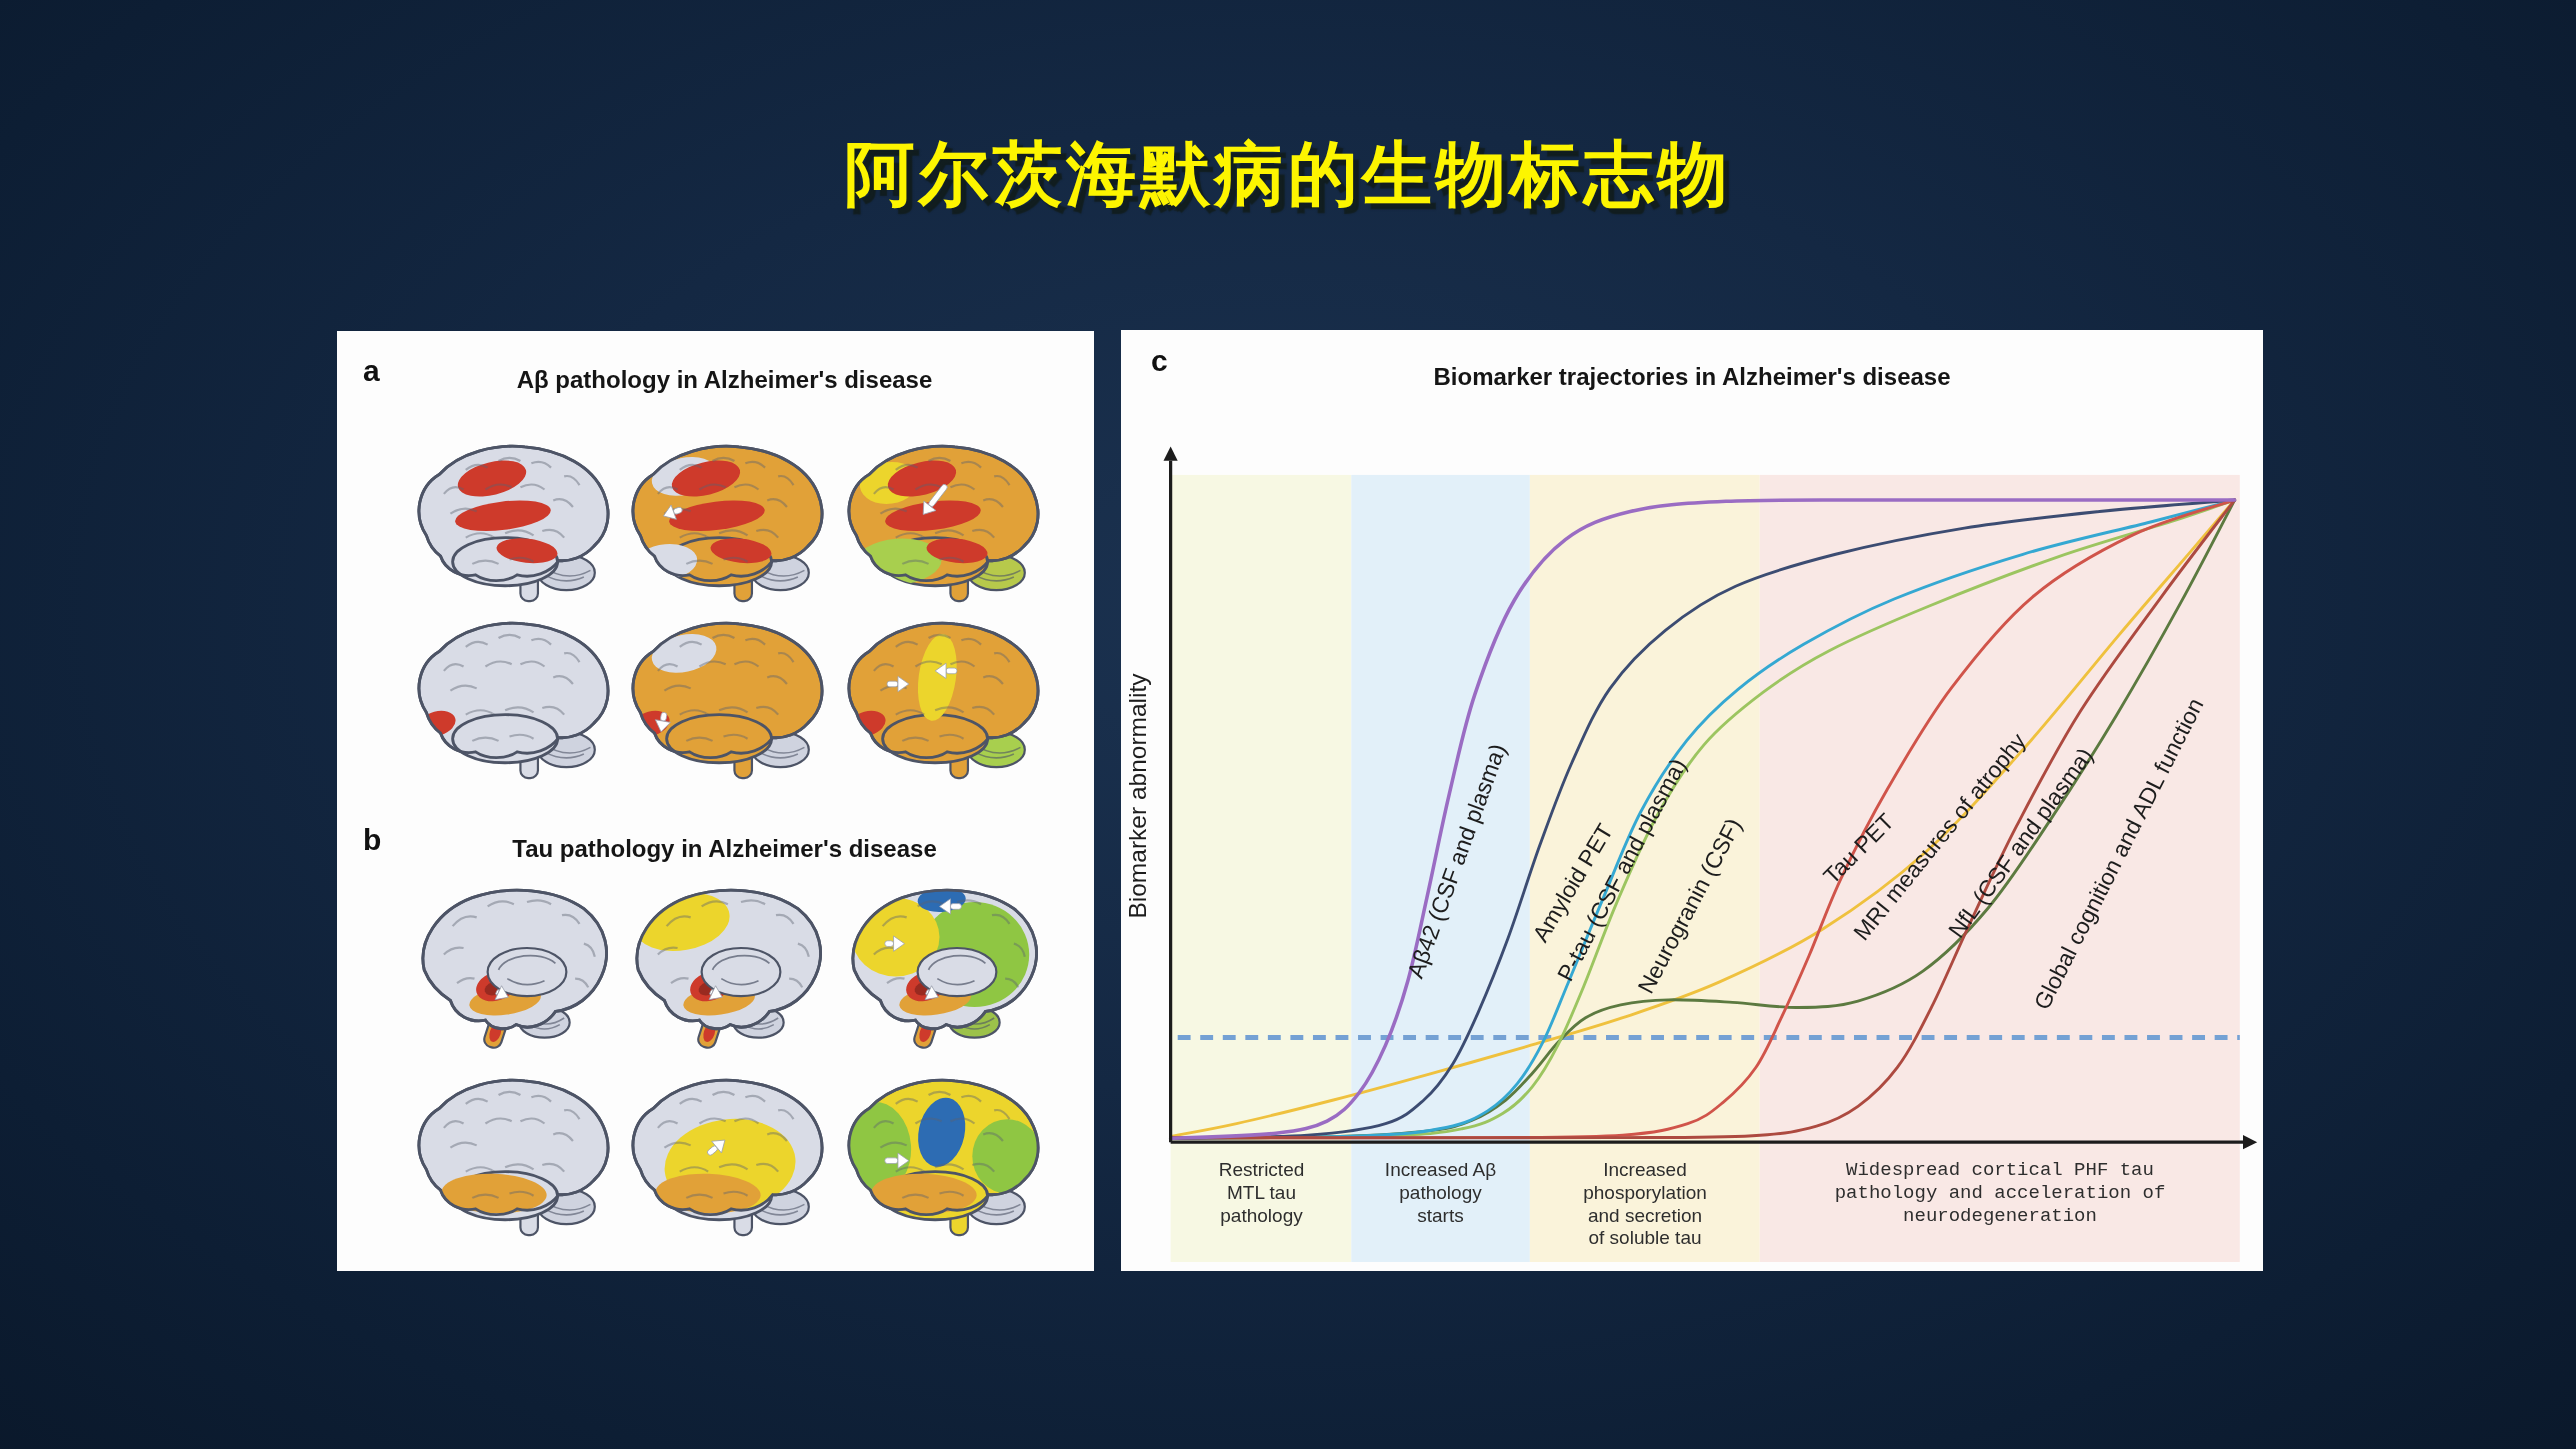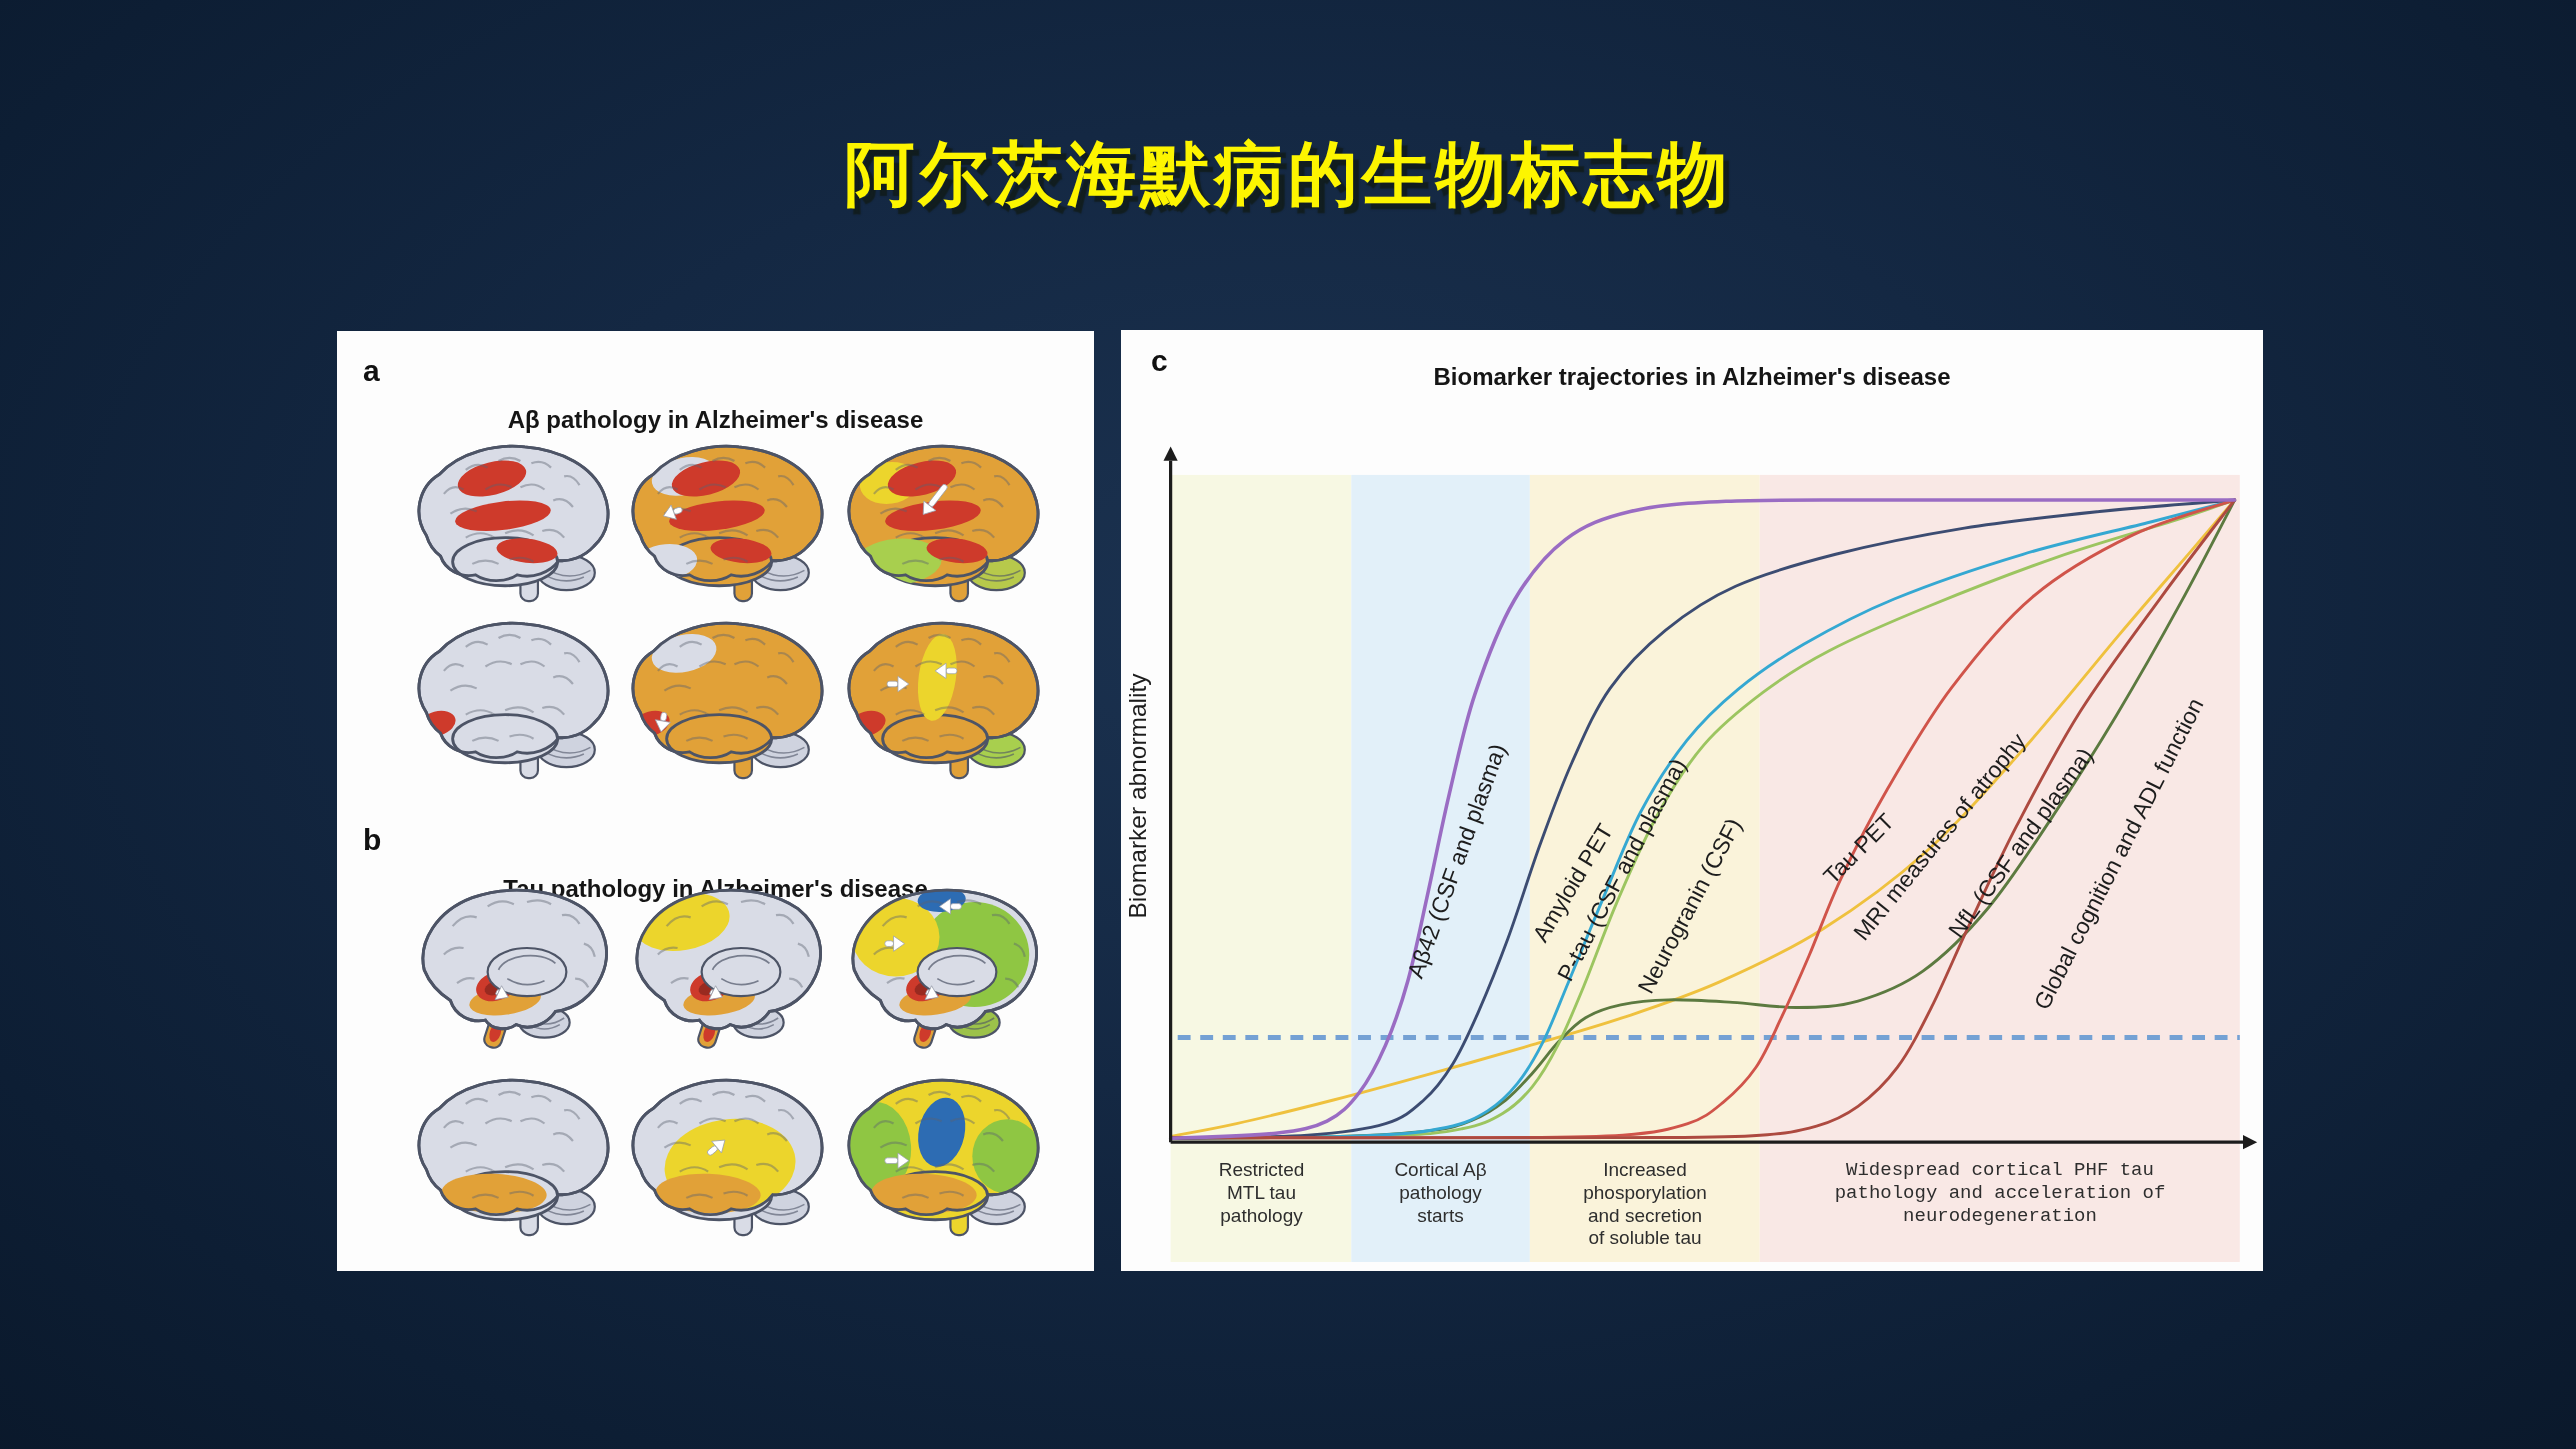--- a/index.html
+++ b/index.html
@@ -14,21 +14,21 @@
     text-shadow:5.8px 5.8px 1.3px rgba(15,20,2,.55);
     white-space:nowrap;
   }
   .panel{position:absolute;background:#fdfdfd;}
   .panel-left{left:337px;top:331px;width:757px;height:940px;}
   .panel-right{left:1121px;top:330px;width:1142px;height:941px;}
   .fig-label{position:absolute;font-size:30px;font-weight:700;color:#111;}
   .lbl-a{left:26px;top:23px;}
   .lbl-b{left:26px;top:492px;}
   .lbl-c{left:30px;top:14px;}
-  .fig-title{position:absolute;left:0;width:100%;text-align:center;font-size:24px;font-weight:700;color:#151515;margin-top:40px;}
+  .fig-title{position:absolute;left:9px;width:100%;text-align:center;font-size:24px;font-weight:700;color:#151515;}
   .title-a{top:35px;}
   .title-b{top:504px;}
   .chart-title{position:absolute;left:0;top:33px;width:100%;text-align:center;font-size:24px;font-weight:700;color:#151515;}
   .y-label{
     position:absolute;left:-164px;top:452px;width:361px;text-align:center;
     font-size:24.5px;font-weight:400;color:#1d1d1d;transform:rotate(-90deg);
   }
   .threshold-label{position:absolute;left:831px;top:716px;width:277px;text-align:right;font-size:24px;color:#2a2a2a;}
   .stage-label{
     position:absolute;font-size:19px;line-height:1.2;color:#2e2e2e;text-align:center;
@@ -570,21 +570,21 @@
         <div class="curve-label" style="left: 452px; top: 553px; transform: translate(-50%, -50%) rotate(-59deg);">Amyloid PET</div>
         <div class="curve-label" style="left: 501px; top: 540px; transform: translate(-50%, -50%) rotate(-62deg);">P-tau (CSF and plasma)</div>
         <div class="curve-label" style="left: 569px; top: 576px; transform: translate(-50%, -50%) rotate(-62deg);">Neurogranin (CSF)</div>
         <div class="curve-label" style="left: 900px; top: 513px; transform: translate(-50%, -50%) rotate(-54deg);">NfL (CSF and plasma)</div>
         <div class="curve-label" style="left: 738px; top: 519px; transform: translate(-50%, -50%) rotate(-45deg);">Tau PET</div>
         <div class="curve-label" style="left: 819px; top: 507px; transform: translate(-50%, -50%) rotate(-51deg);">MRI measures of atrophy</div>
         <div class="curve-label" style="left: 998px; top: 524px; transform: translate(-50%, -50%) rotate(-63deg);">Global cognition and ADL function</div>
         <div class="stage-label" style="left: 34px; top: 829px; width: 213px;">Restricted
 MTL tau
 pathology</div>
-        <div class="stage-label" style="left: 213px; top: 829px; width: 213px;">Cortical Aβ
+        <div class="stage-label" style="left: 213px; top: 829px; width: 213px;">Increased Aβ
 pathology
 starts</div>
         <div class="stage-label" style="left: 395px; top: 829px; width: 258px;">Increased
 phosporylation
 and secretion
 of soluble tau</div>
         <div class="stage-label" style="left: 673px; top: 829px; width: 412px; font-family: Liberation Mono, monospace;">Widespread cortical PHF tau
 pathology and acceleration of
 neurodegeneration</div>
       </div>

